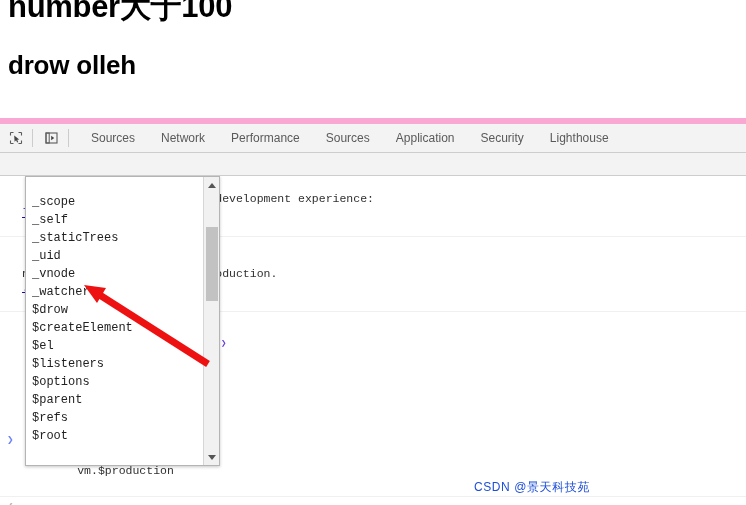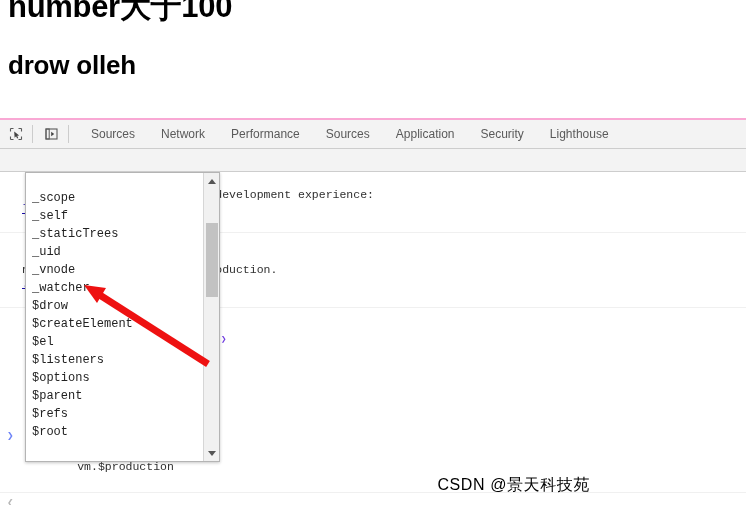--- a/index.html
+++ b/index.html
@@ -24,21 +24,21 @@
     position:absolute; left:8px; top:50px;
     font-size:26px; font-weight:bold; color:#000;
     letter-spacing:-0.2px; white-space:nowrap;
     font-family:Liberation Sans, sans-serif;
   }
 
   
   .devtools {
     position:absolute; left:0; top:118px; width:746px; height:387px;
     background:#ffffff;
-    border-top:2px solid #f9a8d4;
+    border-top:6px solid #f9a8d4;
   }
 
   
   .dt-toolbar {
     position:relative; height:29px; width:100%;
     background:#f3f3f3; border-bottom:1px solid #cdcdcd;
     display:flex; align-items:center;
   }
   .tool-btn {
     width:26px; height:26px; margin-left:3px;
@@ -133,21 +133,21 @@
   .tri { width:0; height:0; }
   .tri-up { border-left:4px solid transparent; border-right:4px solid transparent; border-bottom:5px solid #555; }
   .tri-down { border-left:4px solid transparent; border-right:4px solid transparent; border-top:5px solid #555; }
 
   
   .annot { position:absolute; left:0; top:0; width:746px; height:505px; pointer-events:none; z-index:60; }
 
   
   .watermark {
     position:absolute; right:14px; bottom:9px;
-    font-size:16px; color:#000000; letter-spacing:0.6px;
+    font-size:12px; color:#1d4ed8; letter-spacing:0.6px;
     font-family:"Liberation Sans", sans-serif;
     white-space:nowrap;
   }
 
   .icon-svg { display:block; }
 </style>
 </head>
 <body>
 
 <div id="root">

